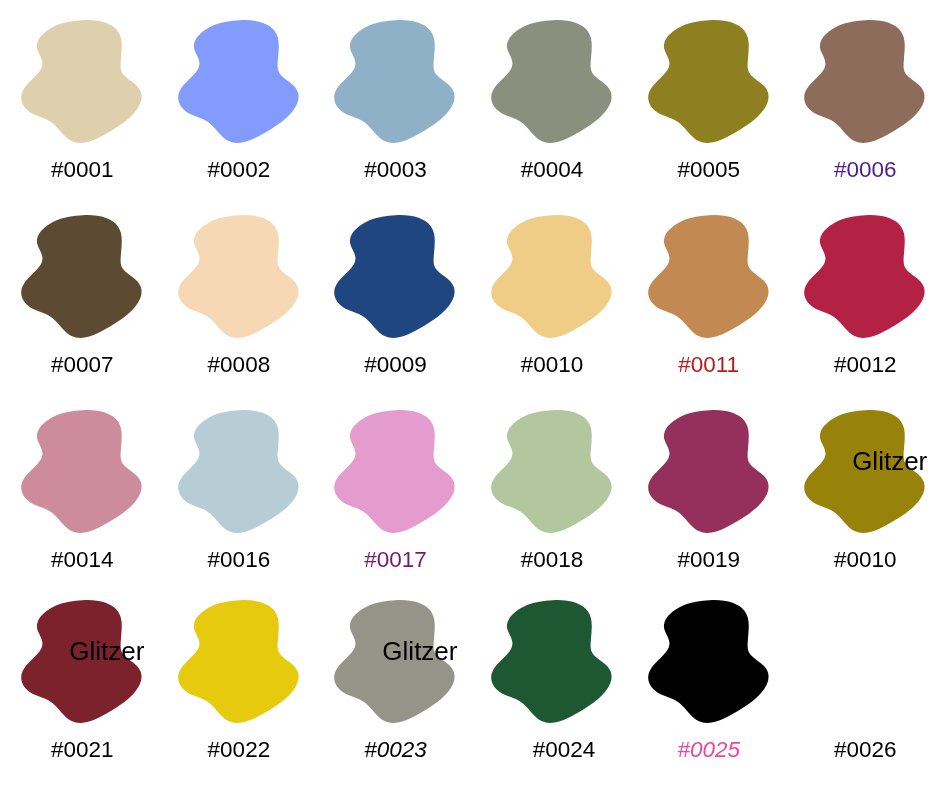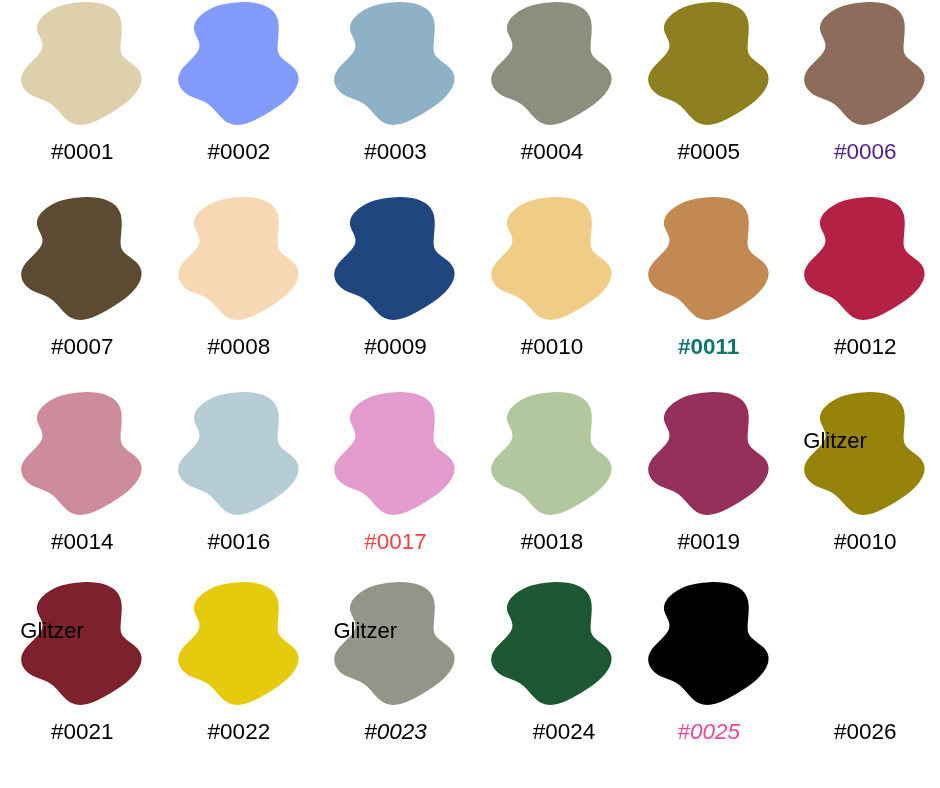--- a/index.html
+++ b/index.html
@@ -15,20 +15,21 @@
     -webkit-font-smoothing: antialiased;
     overflow: hidden;
   }
 
   #palette-grid {
     display: grid;
     grid-template-columns: repeat(6, 156.6px);
     grid-template-rows: 195px 195px 190px 190px;
     width: 940px;
     box-sizing: border-box;
+    padding-top: 18px;
     padding-left: 4px;
   }
 
   .swatch-cell {
     position: relative;
     display: flex;
     flex-direction: column;
     align-items: center;
     justify-content: flex-start;
   }
@@ -42,24 +43,24 @@
 
   .blob-wrap svg {
     display: block;
     width: 124px;
     height: 127px;
   }
 
   .blob-overlay-text {
     position: absolute;
     left: 0;
-    right: 14px;
+    right: 0;
     top: 40px;
-    text-align: left;
-    font-size: 22px;
+    text-align: right;
+    font-size: 26px;
     line-height: 1;
     color: #000000;
     font-family: "Liberation Sans", sans-serif;
     pointer-events: none;
     white-space: nowrap;
   }
 
   .swatch-label {
     margin-top: 14px;
     font-size: 22.5px;
@@ -155,21 +156,21 @@
         </svg>
       </div>
       <div class="swatch-label" style="color: rgb(0, 0, 0); text-align: center;">#0010</div>
     </div>
     <div class="swatch-cell">
       <div class="blob-wrap">
         <svg viewBox="0 0 124 127">
           <path d="M62.5,2.2 C78,1.2 92,5.0 97.8,13.2 C103.2,20.8 101.8,30.5 101.0,40.2 C100.3,48.5 100.0,53.0 104.0,57.2 C109.5,63.0 118.0,66.0 120.8,74.0 C123.6,82.2 118.5,91.0 111.0,98.2 C102.0,106.8 90.0,114.0 78.0,120.0 C69.0,124.5 59.5,126.8 51.5,123.0 C44.0,119.4 39.5,111.0 33.0,105.5 C27.0,100.4 19.5,99.2 13.0,96.0 C5.8,92.4 0.8,86.0 1.2,78.8 C1.6,71.2 8.0,65.5 13.5,60.0 C18.6,54.9 23.0,50.5 22.4,44.5 C21.8,38.2 16.0,33.0 17.0,26.5 C18.2,18.6 26.5,12.0 36.0,7.6 C44.5,3.7 53.5,2.8 62.5,2.2 Z" fill="#c38953"></path>
         </svg>
       </div>
-      <div class="swatch-label" style="color: #0f766e; font-weight: bold;">#0011</div>
+      <div class="swatch-label" style="color: #b91c1c;">#0011</div>
     </div>
     <div class="swatch-cell">
       <div class="blob-wrap">
         <svg viewBox="0 0 124 127">
           <path d="M62.5,2.2 C78,1.2 92,5.0 97.8,13.2 C103.2,20.8 101.8,30.5 101.0,40.2 C100.3,48.5 100.0,53.0 104.0,57.2 C109.5,63.0 118.0,66.0 120.8,74.0 C123.6,82.2 118.5,91.0 111.0,98.2 C102.0,106.8 90.0,114.0 78.0,120.0 C69.0,124.5 59.5,126.8 51.5,123.0 C44.0,119.4 39.5,111.0 33.0,105.5 C27.0,100.4 19.5,99.2 13.0,96.0 C5.8,92.4 0.8,86.0 1.2,78.8 C1.6,71.2 8.0,65.5 13.5,60.0 C18.6,54.9 23.0,50.5 22.4,44.5 C21.8,38.2 16.0,33.0 17.0,26.5 C18.2,18.6 26.5,12.0 36.0,7.6 C44.5,3.7 53.5,2.8 62.5,2.2 Z" fill="#b32145"></path>
         </svg>
       </div>
       <div class="swatch-label" style="color: rgb(0, 0, 0);">#0012</div>
     </div>
     <div class="swatch-cell">
@@ -187,21 +188,21 @@
         </svg>
       </div>
       <div class="swatch-label" style="color: rgb(0, 0, 0);">#0016</div>
     </div>
     <div class="swatch-cell">
       <div class="blob-wrap">
         <svg viewBox="0 0 124 127">
           <path d="M62.5,2.2 C78,1.2 92,5.0 97.8,13.2 C103.2,20.8 101.8,30.5 101.0,40.2 C100.3,48.5 100.0,53.0 104.0,57.2 C109.5,63.0 118.0,66.0 120.8,74.0 C123.6,82.2 118.5,91.0 111.0,98.2 C102.0,106.8 90.0,114.0 78.0,120.0 C69.0,124.5 59.5,126.8 51.5,123.0 C44.0,119.4 39.5,111.0 33.0,105.5 C27.0,100.4 19.5,99.2 13.0,96.0 C5.8,92.4 0.8,86.0 1.2,78.8 C1.6,71.2 8.0,65.5 13.5,60.0 C18.6,54.9 23.0,50.5 22.4,44.5 C21.8,38.2 16.0,33.0 17.0,26.5 C18.2,18.6 26.5,12.0 36.0,7.6 C44.5,3.7 53.5,2.8 62.5,2.2 Z" fill="#e49bcd"></path>
         </svg>
       </div>
-      <div class="swatch-label" style="color: #ef4444;">#0017</div>
+      <div class="swatch-label" style="color: #701a75;">#0017</div>
     </div>
     <div class="swatch-cell">
       <div class="blob-wrap">
         <svg viewBox="0 0 124 127">
           <path d="M62.5,2.2 C78,1.2 92,5.0 97.8,13.2 C103.2,20.8 101.8,30.5 101.0,40.2 C100.3,48.5 100.0,53.0 104.0,57.2 C109.5,63.0 118.0,66.0 120.8,74.0 C123.6,82.2 118.5,91.0 111.0,98.2 C102.0,106.8 90.0,114.0 78.0,120.0 C69.0,124.5 59.5,126.8 51.5,123.0 C44.0,119.4 39.5,111.0 33.0,105.5 C27.0,100.4 19.5,99.2 13.0,96.0 C5.8,92.4 0.8,86.0 1.2,78.8 C1.6,71.2 8.0,65.5 13.5,60.0 C18.6,54.9 23.0,50.5 22.4,44.5 C21.8,38.2 16.0,33.0 17.0,26.5 C18.2,18.6 26.5,12.0 36.0,7.6 C44.5,3.7 53.5,2.8 62.5,2.2 Z" fill="#b2c79d"></path>
         </svg>
       </div>
       <div class="swatch-label" style="color: rgb(0, 0, 0);">#0018</div>
     </div>
     <div class="swatch-cell">

